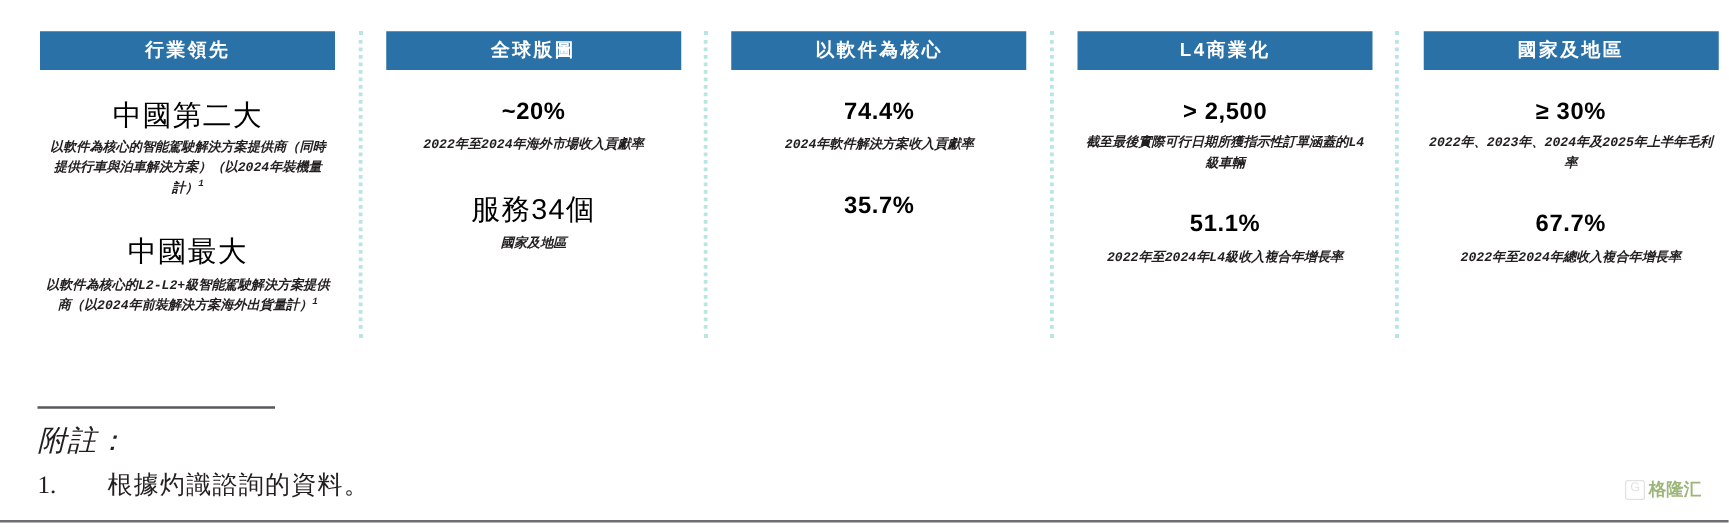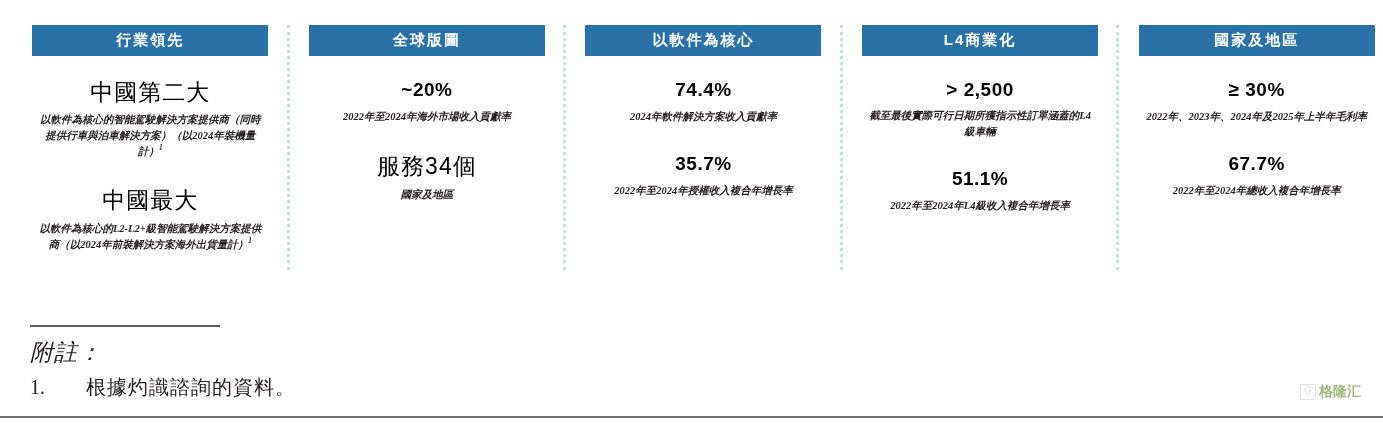--- a/index.html
+++ b/index.html
@@ -86,21 +86,21 @@
   
   .stat-value.num {
     font-family: Liberation Sans, sans-serif;
     font-size: 19px;
     font-weight: bold;
     letter-spacing: 0.5px;
   }
 
   .stat-caption {
     color: #231f20;
-    font-family: Liberation Serif, serif;
+    font-family: Liberation Mono, monospace;
     font-style: italic;
     font-weight: bold;
     font-size: 10.5px;
     line-height: 1.45;
     max-width: 230px;
   }
   .stat-caption sup {
     font-size: 7.5px;
     vertical-align: super;
   }
@@ -207,21 +207,20 @@
   </div>
 
   <div class="col">
     <div class="col-header">以軟件為核心</div>
     <div class="stat-block first">
       <div class="stat-value num">74.4%</div>
       <div class="stat-caption"><span>2024年軟件解決方案收入貢獻率</span><sup></sup></div>
     </div>
     <div class="stat-block second">
       <div class="stat-value num">35.7%</div>
-      <div class="stat-caption"><span>2022年至2024年授權收入複合年增長率</span><sup></sup></div>
     </div>
   </div>
 
   <div class="col">
     <div class="col-header">L4商業化</div>
     <div class="stat-block first">
       <div class="stat-value num">&gt; 2,500</div>
       <div class="stat-caption"><span>截至最後實際可行日期所獲指示性訂單涵蓋的L4級車輛</span><sup></sup></div>
     </div>
     <div class="stat-block second">

